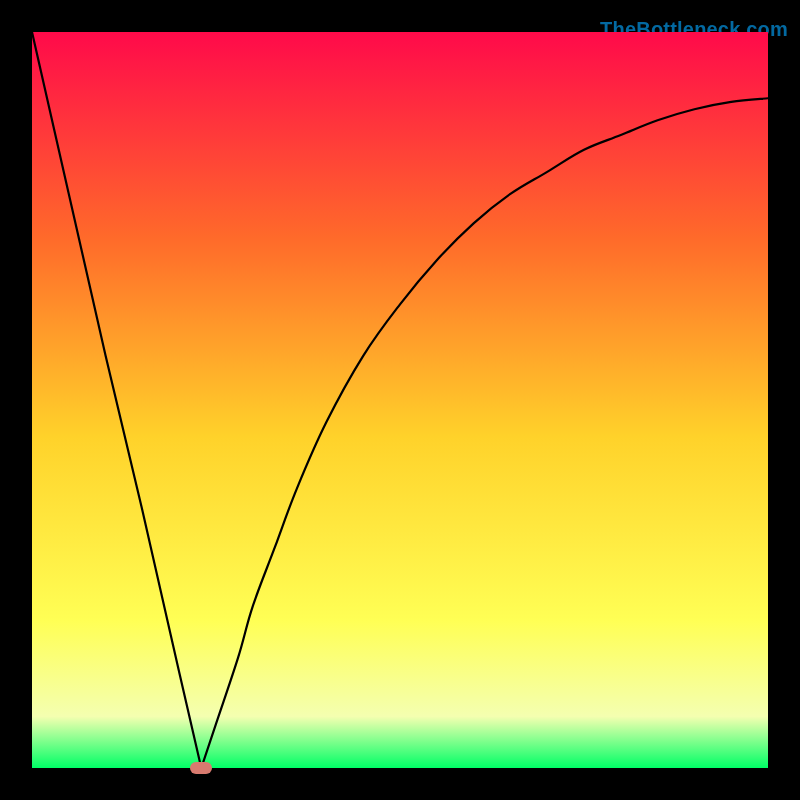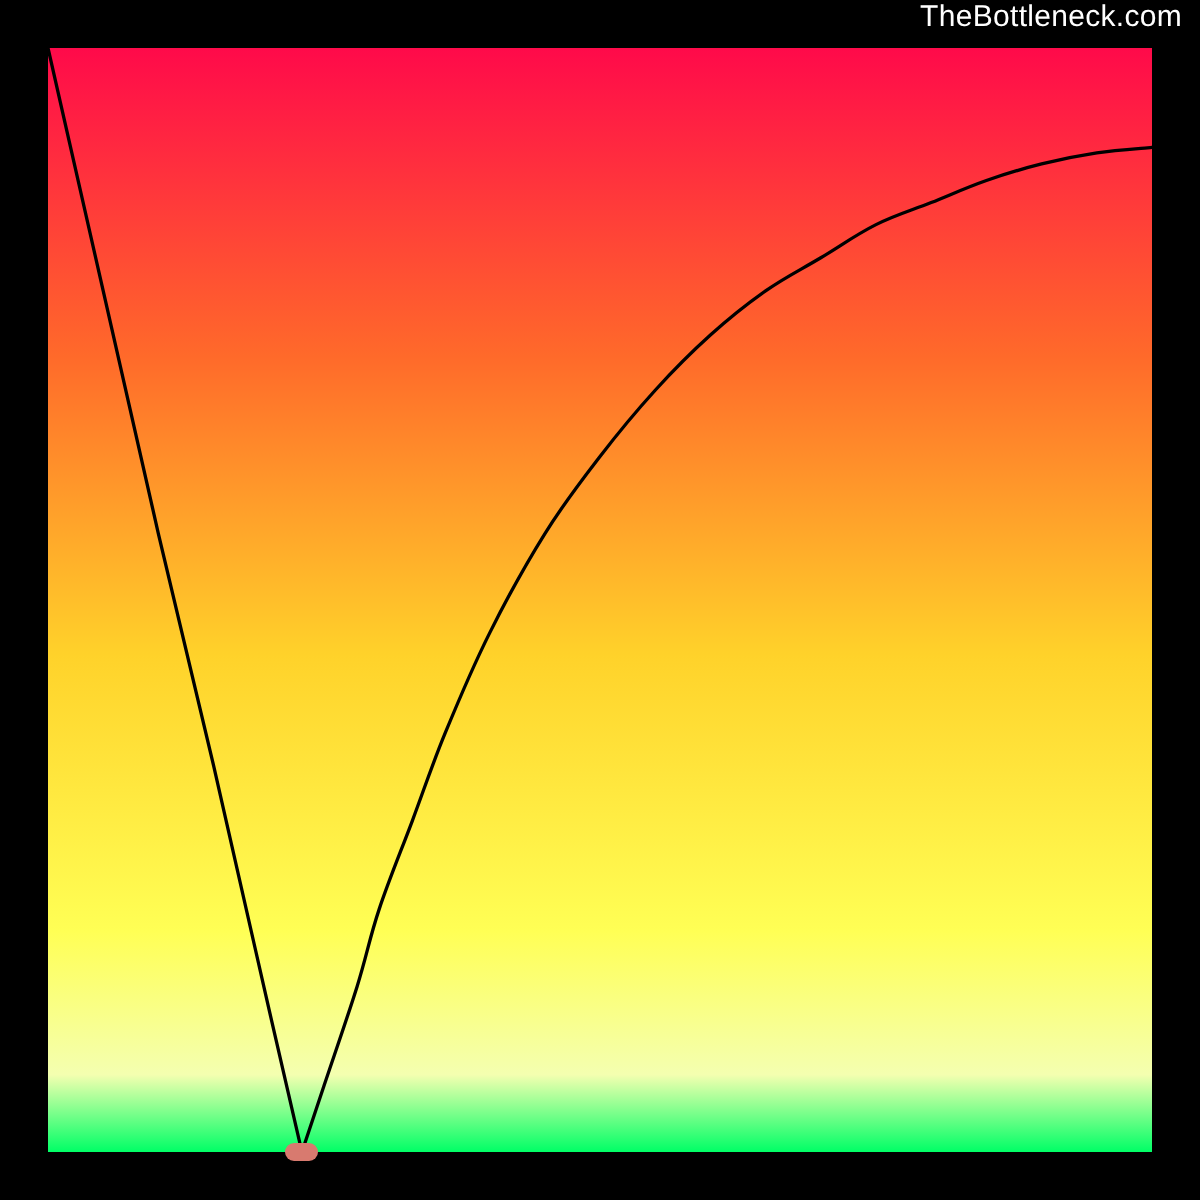--- a/index.html
+++ b/index.html
@@ -21,25 +21,25 @@
   }
   .plot {
     position: absolute;
     left: 0;
     top: 0;
     width: 736px;
     height: 736px;
   }
   .watermark {
     position: absolute;
-    top: 0;
+    top: 18px;
     right: 12px;
-    color: #ffffff;
+    color: #0369a1;
     font-size: 20px;
-    font-weight: 400;
+    font-weight: 700;
     letter-spacing: 0.2px;
   }
   .marker {
     position: absolute;
     width: 22px;
     height: 12px;
     background: #d87a6f;
     border-radius: 6px;
     transform: translate(-50%, -50%);
   }

